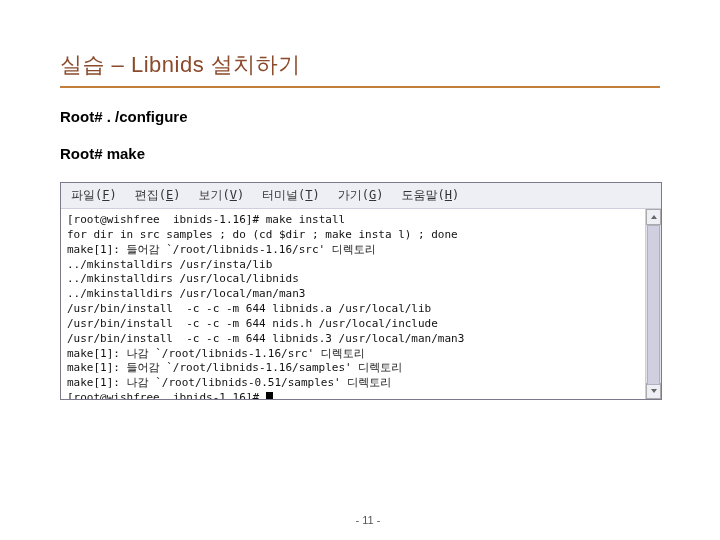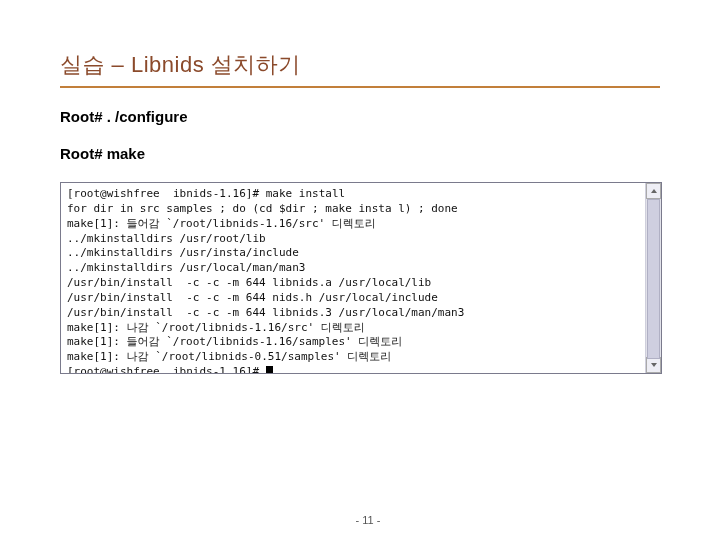--- a/index.html
+++ b/index.html
@@ -149,27 +149,35 @@
 <div class="page">
 
   <h1 class="title">실습 – Libnids 설치하기</h1>
   <div class="rule"></div>
 
   <div class="cmd">Root# . /configure</div>
   <div class="cmd">Root# make</div>
 
   <div class="term-window">
 
+    <div class="menubar">
+      <span><span>파일</span>(<u>F</u>)</span>
+      <span><span>편집</span>(<u>E</u>)</span>
+      <span><span>보기</span>(<u>V</u>)</span>
+      <span><span>터미널</span>(<u>T</u>)</span>
+      <span><span>가기</span>(<u>G</u>)</span>
+      <span><span>도움말</span>(<u>H</u>)</span>
+    </div>
 
     <div class="term-body-wrap">
       <div class="term-body"><span>[root@wishfree  ibnids-1.16]# make install</span>
 <span>for dir in src samples ; do (cd $dir ; make insta l) ; done</span>
 <span>make[1]: 들어감 `/root/libnids-1.16/src' 디렉토리</span>
-<span>../mkinstalldirs /usr/root/lib</span>
-<span>../mkinstalldirs /usr/insta/include</span>
+<span>../mkinstalldirs /usr/insta/lib</span>
+<span>../mkinstalldirs /usr/local/libnids</span>
 <span>../mkinstalldirs /usr/local/man/man3</span>
 <span>/usr/bin/install  -c -c -m 644 libnids.a /usr/local/lib</span>
 <span>/usr/bin/install  -c -c -m 644 nids.h /usr/local/include</span>
 <span>/usr/bin/install  -c -c -m 644 libnids.3 /usr/local/man/man3</span>
 <span>make[1]: 나감 `/root/libnids-1.16/src' 디렉토리</span>
 <span>make[1]: 들어감 `/root/libnids-1.16/samples' 디렉토리</span>
 <span>make[1]: 나감 `/root/libnids-0.51/samples' 디렉토리</span>
 <span>[root@wishfree  ibnids-1.16]# </span><span class="cursor"></span></div>
       <div class="scrollbar">
         <div class="sb-btn">

